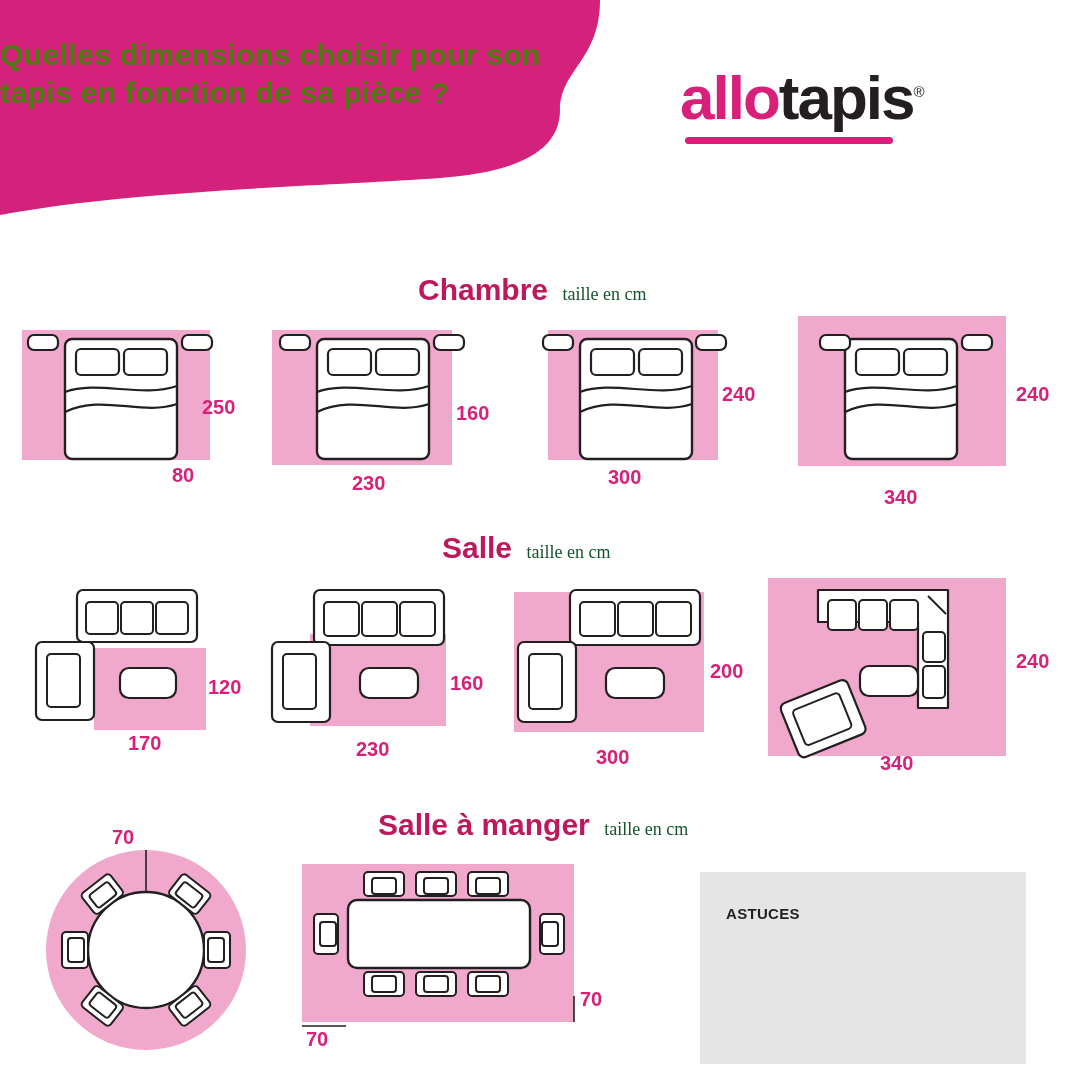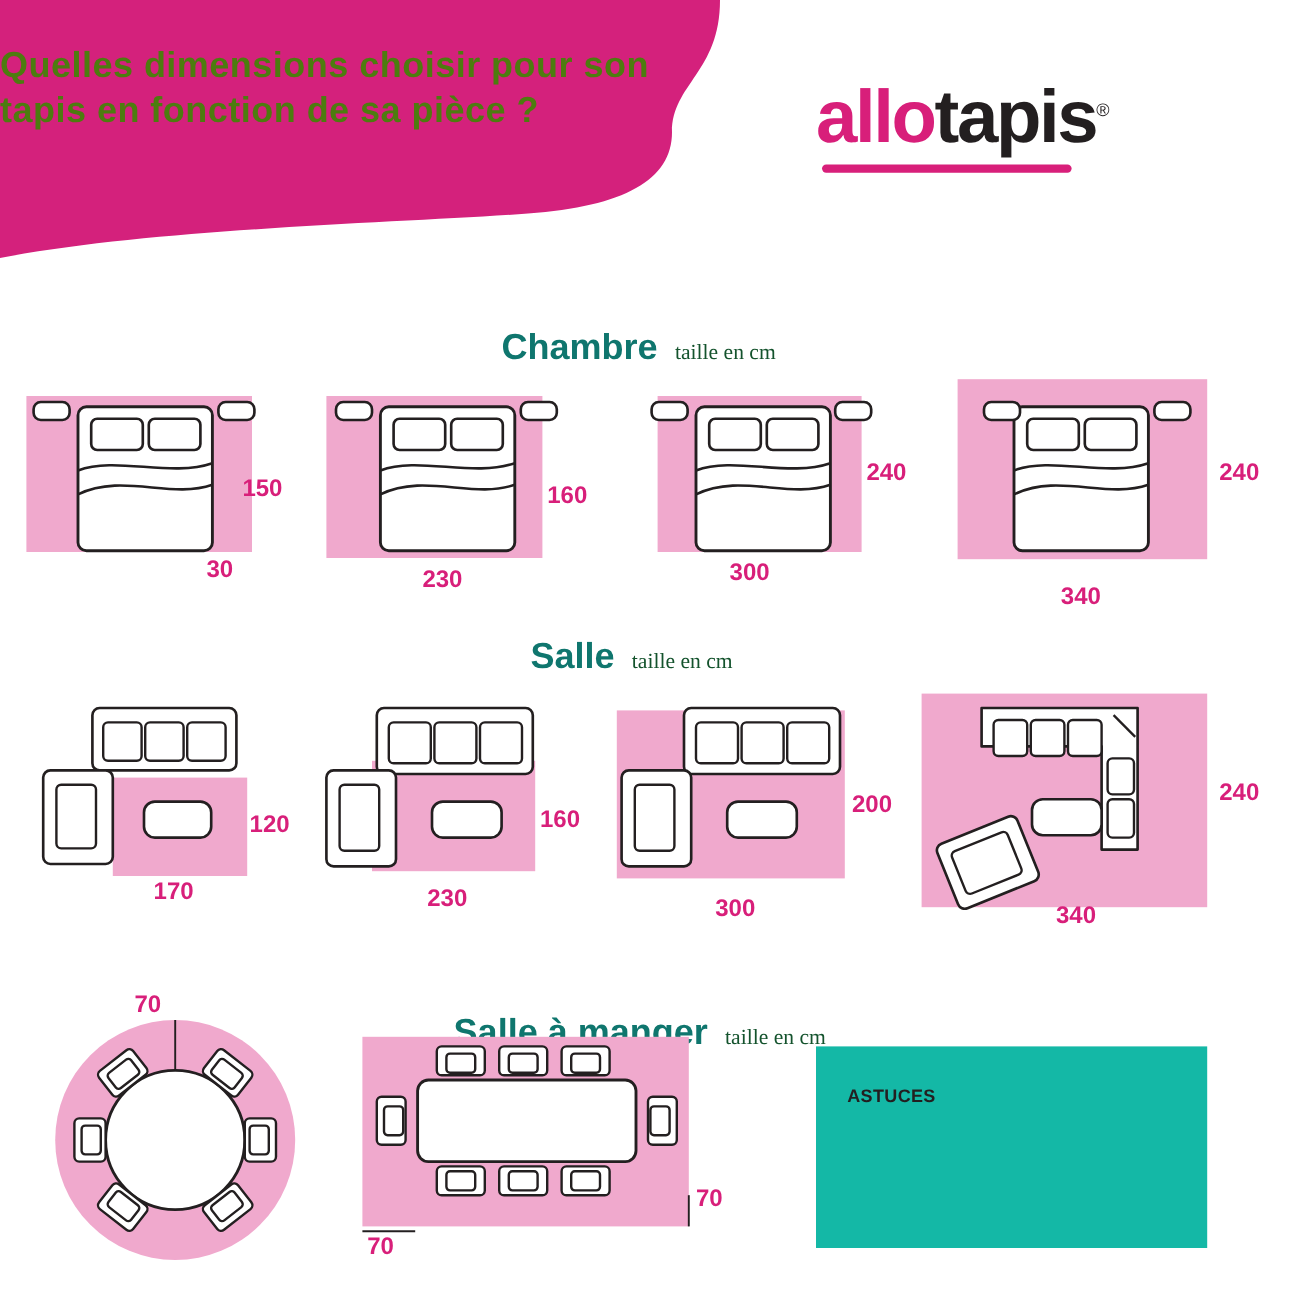--- a/index.html
+++ b/index.html
@@ -29,39 +29,39 @@
   .logo .allo{color:#d81f7a;}
   .logo .reg{font-size:15px;vertical-align:super;font-weight:normal;}
   .logo-underline{
     position:absolute;left:685px;top:137px;width:208px;height:7px;
     background:#d81f7a;border-radius:4px;
   }
 
   
   .sec-head{position:absolute;white-space:nowrap;}
   .sec-head .name{
-    font-size:30px;font-weight:bold;color:#0f766e;
+    font-size:30px;font-weight:bold;color:#be185d;
   }
   .sec-head .unit{
     font-size:18px;color:#14532d;margin-left:10px;font-weight:normal;font-family:Liberation Serif, serif;
   }
 
   
   .rug{position:absolute;background:#f0a9cd;}
   .dim{
     position:absolute;color:#d81f7a;font-weight:bold;font-size:20px;
     white-space:nowrap;
   }
   .fig{position:absolute;}
   svg.line{position:absolute;left:0;top:0;overflow:visible;}
 
   
   .tips{
-    position:absolute;left:680px;top:872px;width:326px;height:168px;
-    background:#14b8a6;
+    position:absolute;left:700px;top:872px;width:326px;height:192px;
+    background:#e5e5e5;
   }
   .tips h4{
     margin:0;position:absolute;left:26px;top:33px;
     font-size:15px;font-weight:bold;color:#231f20;letter-spacing:.3px;
   }
   .tips p{
     margin:0;position:absolute;left:26px;top:58px;width:278px;
     font-size:14.5px;line-height:23px;color:#231f20;
   }
 </style>
@@ -89,22 +89,22 @@
   <div class="rug" style="left:22px;top:330px;width:188px;height:130px;"></div>
   <svg class="line" width="240" height="200" style="left:22px;top:320px;">
     <rect x="43" y="19" width="112" height="120" rx="7" fill="#ffffff" stroke="#231f20" stroke-width="2.4"></rect>
     <rect x="54" y="29" width="43" height="26" rx="5" fill="#ffffff" stroke="#231f20" stroke-width="2.2"></rect>
     <rect x="102" y="29" width="43" height="26" rx="5" fill="#ffffff" stroke="#231f20" stroke-width="2.2"></rect>
     <path d="M43 72 C75 60 120 78 155 66" fill="none" stroke="#231f20" stroke-width="2.2"></path>
     <path d="M43 92 C80 74 120 96 155 84" fill="none" stroke="#231f20" stroke-width="2.2"></path>
     <rect x="6" y="15" width="30" height="15" rx="6" fill="#ffffff" stroke="#231f20" stroke-width="2.2"></rect>
     <rect x="160" y="15" width="30" height="15" rx="6" fill="#ffffff" stroke="#231f20" stroke-width="2.2"></rect>
   </svg>
-  <div class="dim" style="left:202px;top:396px;">150</div>
-  <div class="dim" style="left:172px;top:464px;">30</div>
+  <div class="dim" style="left:202px;top:396px;">250</div>
+  <div class="dim" style="left:172px;top:464px;">80</div>
 </div>
 
 <div class="fig">
   <div class="rug" style="left:272px;top:330px;width:180px;height:135px;"></div>
   <svg class="line" width="240" height="200" style="left:272px;top:320px;">
     <rect x="45" y="19" width="112" height="120" rx="7" fill="#ffffff" stroke="#231f20" stroke-width="2.4"></rect>
     <rect x="56" y="29" width="43" height="26" rx="5" fill="#ffffff" stroke="#231f20" stroke-width="2.2"></rect>
     <rect x="104" y="29" width="43" height="26" rx="5" fill="#ffffff" stroke="#231f20" stroke-width="2.2"></rect>
     <path d="M45 72 C77 60 122 78 157 66" fill="none" stroke="#231f20" stroke-width="2.2"></path>
     <path d="M45 92 C82 74 122 96 157 84" fill="none" stroke="#231f20" stroke-width="2.2"></path>
@@ -208,21 +208,21 @@
     <rect x="92" y="96" width="58" height="30" rx="9" fill="#ffffff" stroke="#231f20" stroke-width="2.2"></rect>
     <g transform="rotate(-22 60 150)">
       <rect x="20" y="118" width="72" height="58" rx="6" fill="#ffffff" stroke="#231f20" stroke-width="2.2"></rect>
       <rect x="30" y="128" width="50" height="38" rx="4" fill="#ffffff" stroke="#231f20" stroke-width="2"></rect>
     </g>
   </svg>
   <div class="dim" style="left:1016px;top:650px;">240</div>
   <div class="dim" style="left:880px;top:752px;">340</div>
 </div>
 
-<div class="sec-head" style="left:378px;top:808px;margin-top:36px;">
+<div class="sec-head" style="left:378px;top:808px;">
   <span class="name">Salle à manger</span>
   <span class="unit">taille en cm</span>
 </div>
 
 <div class="fig">
   <svg class="line" width="220" height="210" style="left:36px;top:850px;">
     <circle cx="110" cy="100" r="100" fill="#f0a9cd"></circle>
     <circle cx="110" cy="100" r="58" fill="#ffffff" stroke="#231f20" stroke-width="2.4"></circle>
     <line x1="110" y1="0" x2="110" y2="42" stroke="#231f20" stroke-width="1.6"></line>
     <g fill="#ffffff" stroke="#231f20" stroke-width="2">

